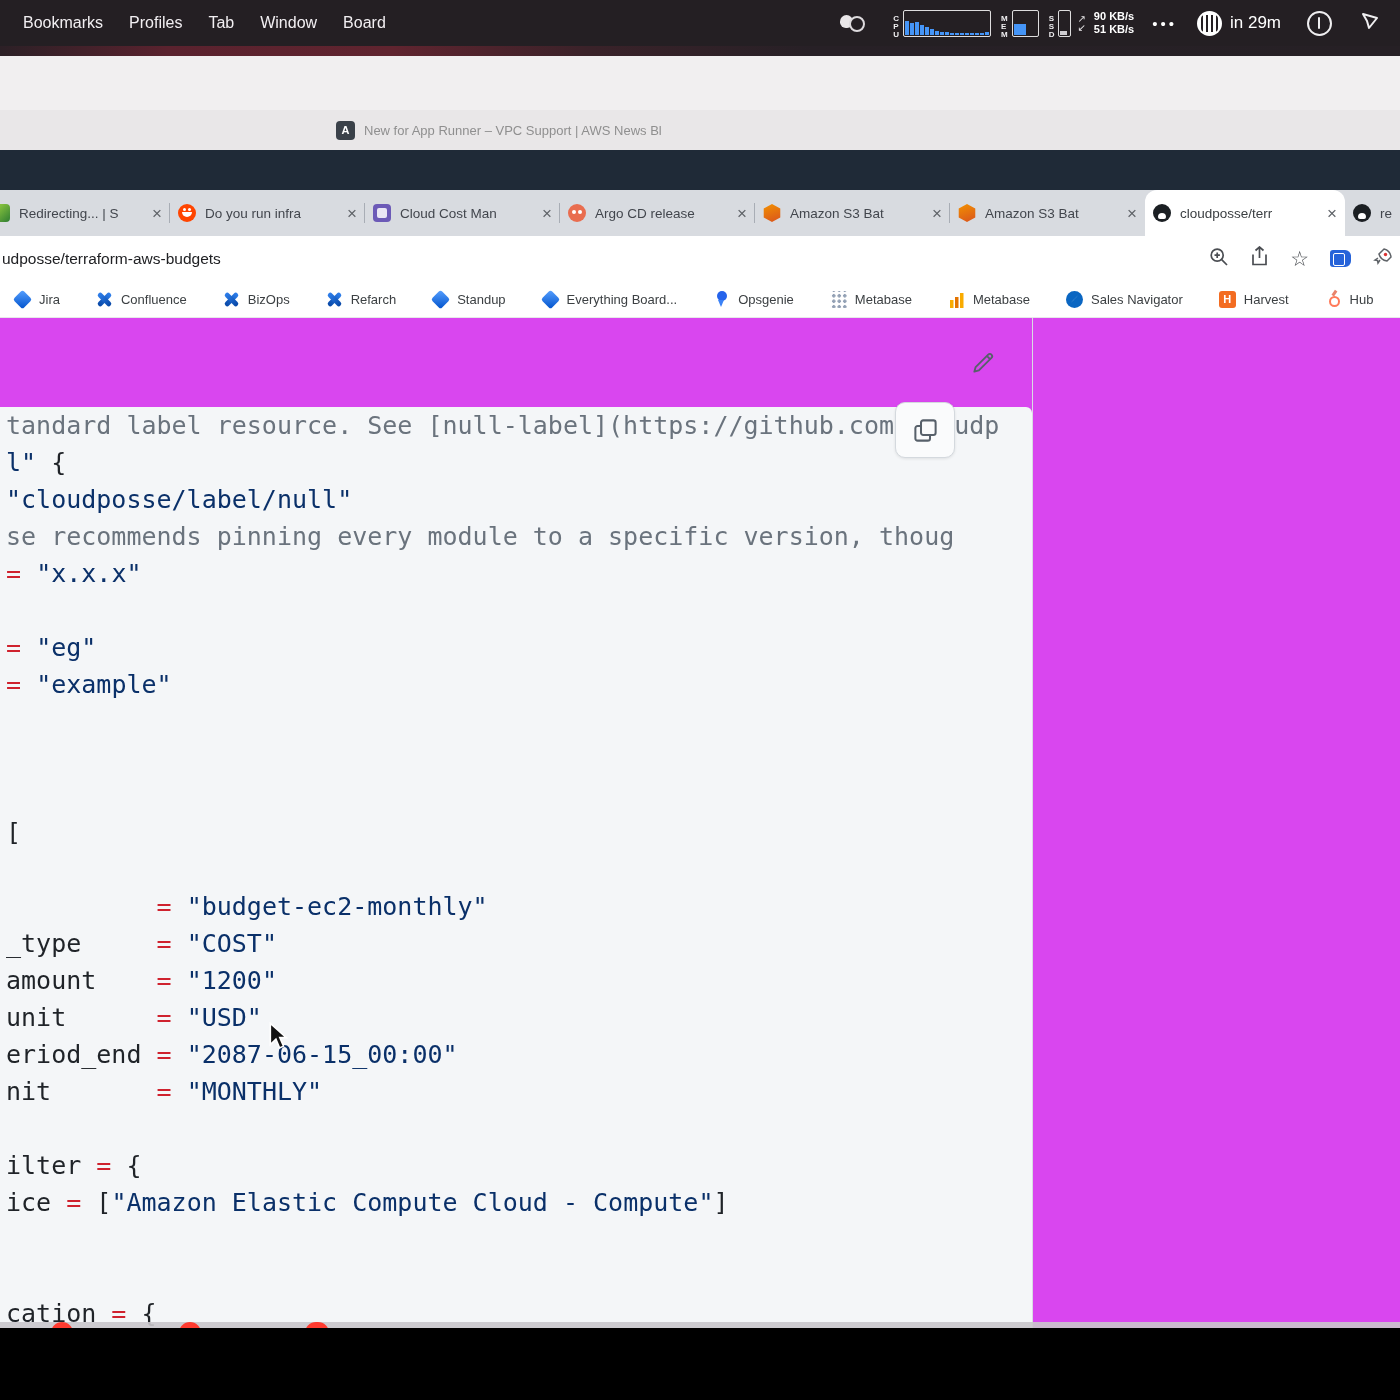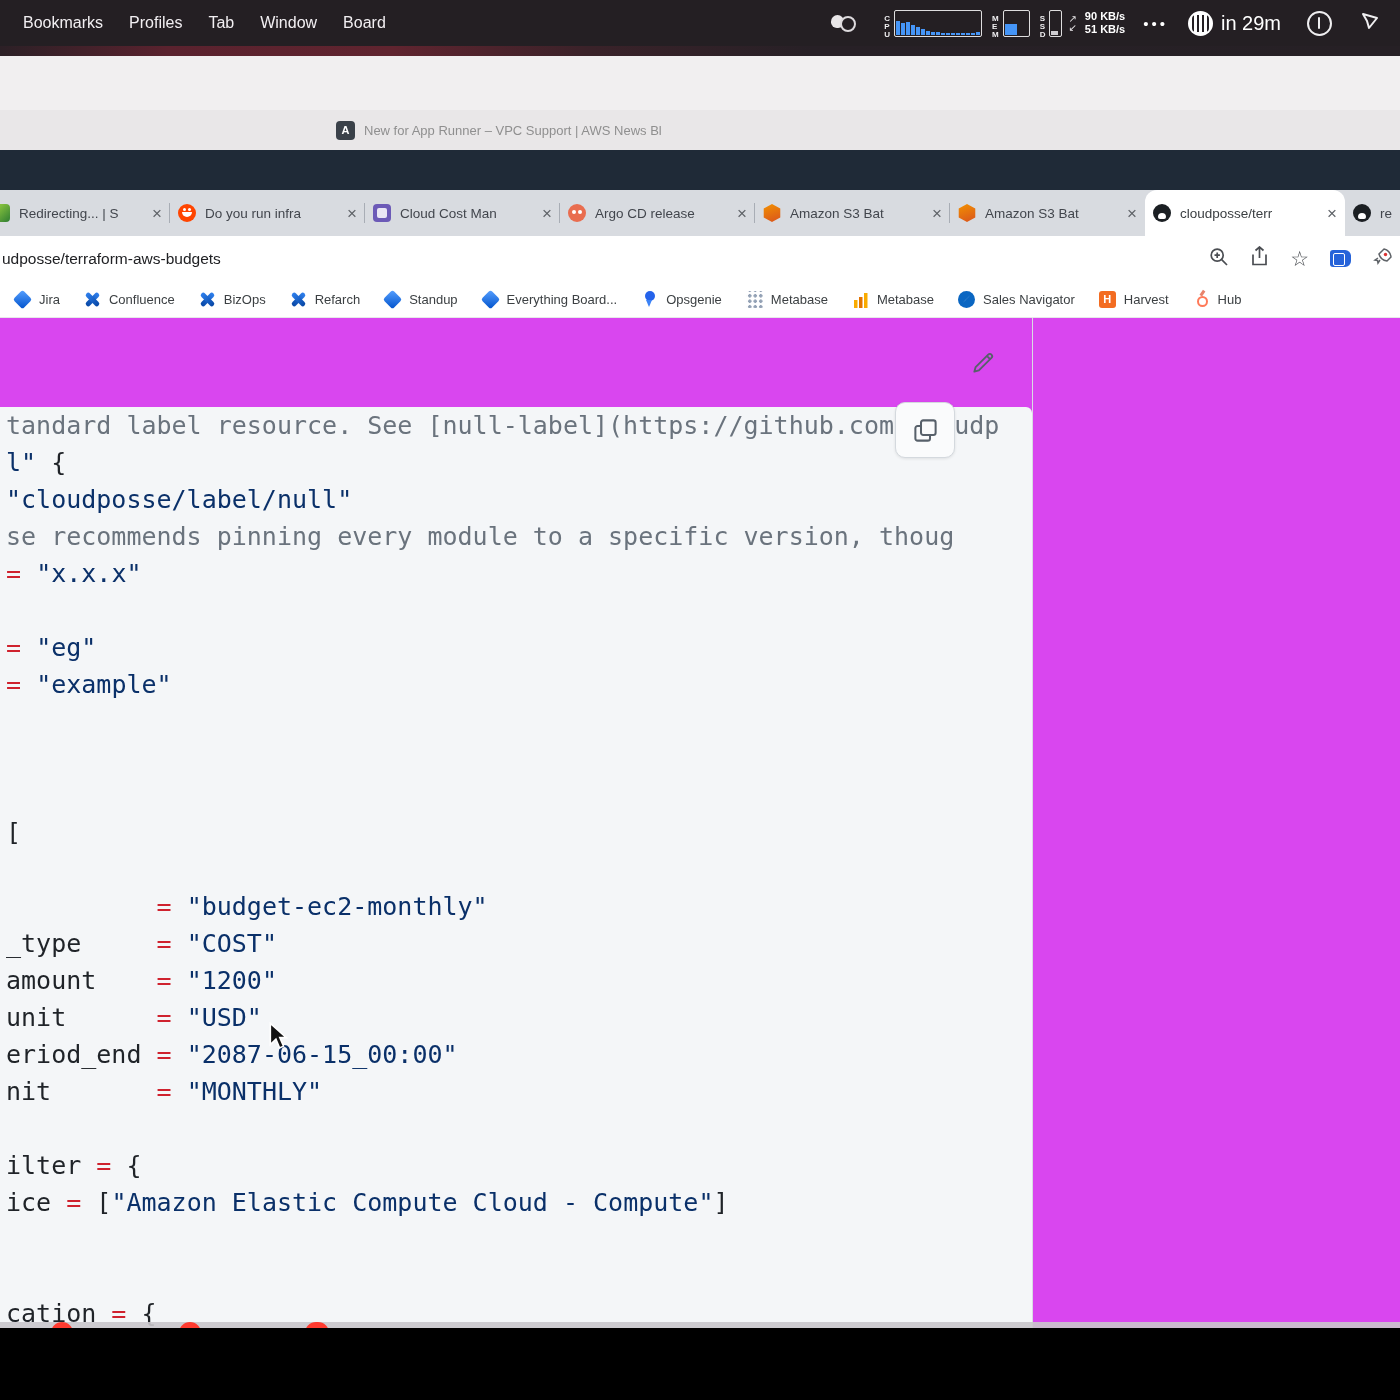--- a/index.html
+++ b/index.html
@@ -23,21 +23,21 @@
   .mem-box{width:27px;position:relative}
   .mem-fill{position:absolute;left:1px;bottom:1px;width:12px;height:11px;background:#4595f7}
   .ssd-box{width:13px;position:relative}
   .ssd-fill{position:absolute;left:1px;bottom:1px;width:7px;height:4px;background:#cfcdd1}
   .net-arrows{margin:0 8px 0 6px;display:flex;flex-direction:column;color:#e8e6e8;font-size:10px;line-height:9px}
   .speeds{display:flex;flex-direction:column;align-items:flex-end;font:600 11px/13px "Liberation Sans",sans-serif;color:#fff;margin-right:18px}
   .mb-dots{letter-spacing:3px;font-size:15px;margin-right:20px;color:#fff}
   .cd-icon{width:25px;height:25px;border-radius:50%;background:#fff;position:relative;margin-right:8px}
   .cd-icon::before{content:"";position:absolute;inset:4px;border-radius:4px;
     background:repeating-linear-gradient(90deg,#241f23 0 2px,rgba(0,0,0,0) 2px 5px)}
-  .cd-text{font-size:20px;color:#fff;margin-right:26px}
+  .cd-text{font-size:17px;color:#fff;margin-right:26px}
   .focus-icon{width:21px;height:21px;border:2px solid #efeef0;border-radius:50%;position:relative;margin-right:26px}
   .focus-icon::after{content:"";position:absolute;left:8.5px;top:4px;width:2.5px;height:12px;background:#efeef0;border-radius:1px}
 
   
   .wall{position:absolute;top:46px;left:0;width:1400px;height:10px;
     background:linear-gradient(90deg,#2c2026 0,#5a222e 12%,#60242f 28%,#3a2229 42%,#272026 58%,#262025 100%)}
 
   
   .saf-toolbar{position:absolute;top:56px;left:0;width:1400px;height:54px;background:#f1eff0}
   .saf-shield{position:absolute;left:196px;top:69px}
@@ -77,21 +77,21 @@
   .fv-s3{border-radius:0;background:linear-gradient(160deg,#f29100,#d9531e);clip-path:polygon(50% 0,96% 25%,96% 75%,50% 100%,4% 75%,4% 25%)}
   .fv-github{background:#1b1f23}
   .fv-github::after{content:"";position:absolute;left:5px;top:9px;width:8px;height:6px;border-radius:4px 4px 2px 2px;background:#fff}
   .ch-toolbar{position:absolute;top:236px;left:0;width:1400px;height:45px;background:#fff;display:flex;align-items:center}
   .ch-url{margin-left:2px;font-size:15.5px;color:#202124;white-space:nowrap}
   .tb-icons{position:absolute;right:6px;top:0;height:45px;display:flex;align-items:center;gap:21px}
   .tb-star{font-size:21px;color:#4a4d52;line-height:21px}
   .ext-1p{width:21px;height:17px;background:#2663d9;border-radius:3px 6px 6px 3px;position:relative}
   .ext-1p::before{content:"";position:absolute;left:3px;top:3px;width:10px;height:11px;border:1.5px solid #fff;border-radius:2px;background:none}
   .ch-bm{position:absolute;top:281px;left:0;width:1400px;height:37px;box-sizing:border-box;background:#fff;
-    border-bottom:1px solid #e7e7e9;display:flex;align-items:center;padding-left:14px;gap:24px;overflow:hidden}
+    border-bottom:1px solid #e7e7e9;display:flex;align-items:center;padding-left:14px;gap:36px;overflow:hidden}
   .bm{display:flex;align-items:center;gap:8px;font-size:13px;color:#3c4043;flex:none}
   .bf{width:17px;height:17px;position:relative;flex:none}
   .bf-jira{background:linear-gradient(135deg,#57a0ff,#0052cc);border-radius:3px;transform:rotate(45deg) scale(.8)}
   .bf-confluence::before,.bf-confluence::after{content:"";position:absolute;left:6.5px;top:0;width:5px;height:17px;border-radius:2.5px;
     background:linear-gradient(180deg,#2f80ed,#0747a6)}
   .bf-confluence::before{transform:rotate(45deg)}
   .bf-confluence::after{transform:rotate(-45deg)}
   .bf-opsgenie::before{content:"";position:absolute;left:3.5px;top:0;width:10px;height:10px;border-radius:50%;background:#2563eb}
   .bf-opsgenie::after{content:"";position:absolute;left:5px;top:9px;border-left:3.5px solid transparent;border-right:3.5px solid transparent;border-top:7px solid #3b82f6}
   .bf-metabase{background-image:radial-gradient(#93a1b5 1.6px,rgba(0,0,0,0) 1.7px);background-size:5.5px 5.5px;background-position:1px 2px}

